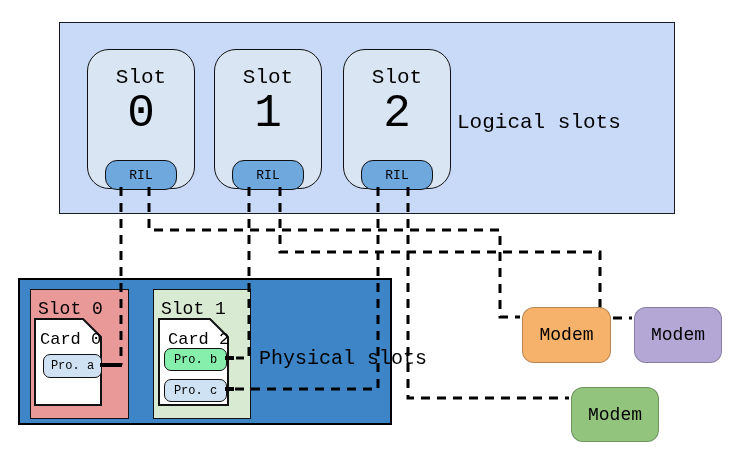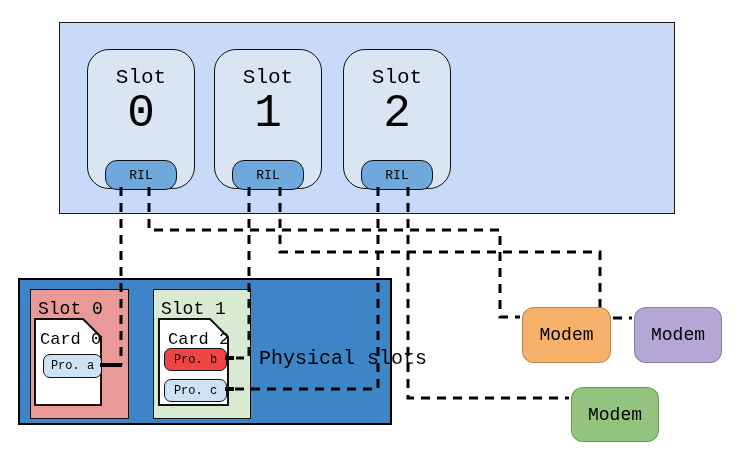--- a/index.html
+++ b/index.html
@@ -56,20 +56,21 @@
   </div>
 
   <div class="abs lslot" style="left: 343px; background: rgb(217, 229, 242);">
     <span class="slot-word">Slot</span>
     <span class="slot-num">2</span>
     <div class="ril" style="background: rgb(111, 168, 220);">
       <span>RIL</span>
     </div>
   </div>
 
+  <div class="abs logical-label">Logical slots</div>
 
   <div class="abs physical-rect" style="background: rgb(61, 133, 198);"></div>
 
   <div class="abs pslot" style="left: 30px; background: rgb(234, 153, 153);"></div>
   <div class="abs pslot-label" style="left:38px;top:299px;">Slot 0</div>
 
   <div class="abs pslot" style="left: 153px; width: 96px; background: rgb(217, 234, 211);"></div>
   <div class="abs pslot-label" style="left:161px;top:299px;">Slot 1</div>
 
   <svg class="abs card-svg" style="left:34px;top:318px;" width="68" height="88">
@@ -78,21 +79,21 @@
   <div class="abs card-label" style="left:40px;top:330px;">Card 0</div>
 
   <svg class="abs card-svg" style="left:158px;top:318px;" width="71" height="88">
     <polygon points="1,1 52,1 70,19 70,87 1,87" fill="#ffffff" stroke="#111" stroke-width="2"></polygon>
   </svg>
   <div class="abs card-label" style="left:168px;top:330px;">Card 2</div>
 
   <div class="abs pro" style="left: 43px; top: 354px; width: 57px; height: 22px; background: rgb(207, 226, 243);">
     <span>Pro. a</span>
   </div>
-  <div class="abs pro" style="left: 164px; top: 348px; width: 61px; height: 21px; background: #ef4444;">
+  <div class="abs pro" style="left: 164px; top: 348px; width: 61px; height: 21px; background: #86efac;">
     <span>Pro. b</span>
   </div>
   <div class="abs pro" style="left: 164px; top: 379px; width: 61px; height: 21px; background: rgb(207, 226, 243);">
     <span>Pro. c</span>
   </div>
 
   <div class="abs physical-label">Physical slots</div>
 
   <svg class="abs connectors" width="746" height="451">
     <g fill="none" stroke="#000" stroke-width="3" stroke-dasharray="9 7">

